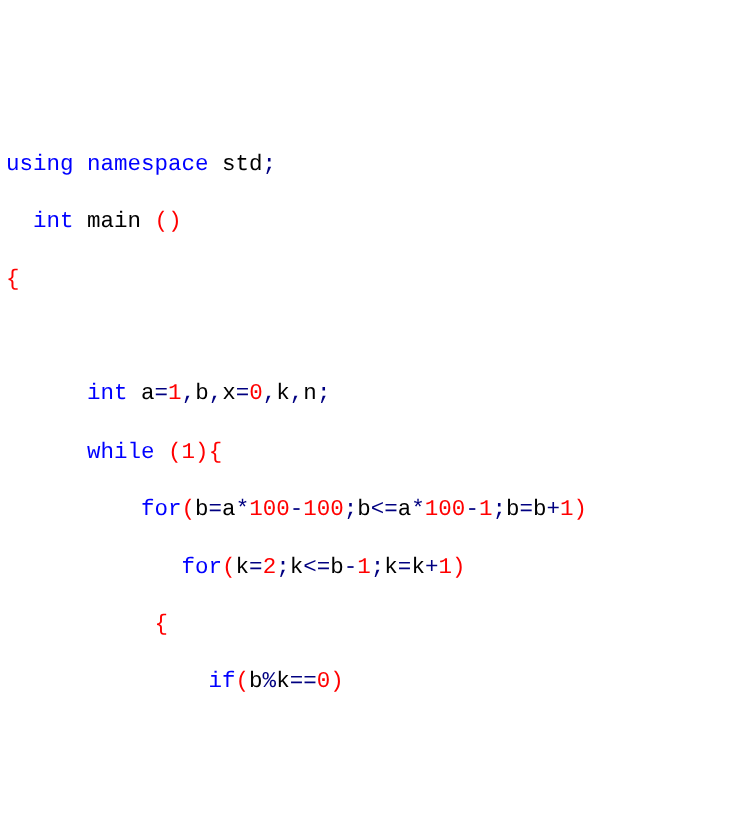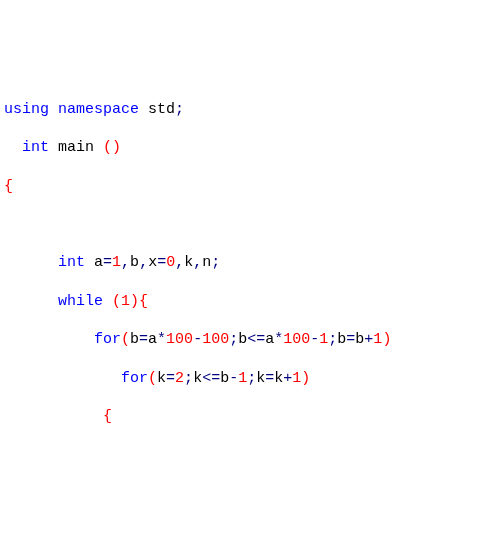--- a/index.html
+++ b/index.html
@@ -29,20 +29,21 @@
 <div class="code-block">
 <span class="line"><span class="kw">using</span> <span class="kw">namespace</span> <span class="ns">std</span><span class="op">;</span></span>
 <span class="line">  <span class="kw">int</span> <span class="var">main</span> <span class="br">(</span><span class="br">)</span></span>
 <span class="line"><span class="br">{</span></span>
 <span class="line"> </span>
 <span class="line">      <span class="kw">int</span> <span class="var">a</span><span class="op">=</span><span class="num">1</span><span class="op">,</span><span class="var">b</span><span class="op">,</span><span class="var">x</span><span class="op">=</span><span class="num">0</span><span class="op">,</span><span class="var">k</span><span class="op">,</span><span class="var">n</span><span class="op">;</span></span>
 <span class="line">      <span class="kw">while</span> <span class="br">(</span><span class="num">1</span><span class="br">)</span><span class="br">{</span></span>
 <span class="line">          <span class="kw">for</span><span class="br">(</span><span class="var">b</span><span class="op">=</span><span class="var">a</span><span class="op">*</span><span class="num">100</span><span class="op">-</span><span class="num">100</span><span class="op">;</span><span class="var">b</span><span class="op">&lt;=</span><span class="var">a</span><span class="op">*</span><span class="num">100</span><span class="op">-</span><span class="num">1</span><span class="op">;</span><span class="var">b</span><span class="op">=</span><span class="var">b</span><span class="op">+</span><span class="num">1</span><span class="br">)</span></span>
 <span class="line">             <span class="kw">for</span><span class="br">(</span><span class="var">k</span><span class="op">=</span><span class="num">2</span><span class="op">;</span><span class="var">k</span><span class="op">&lt;=</span><span class="var">b</span><span class="op">-</span><span class="num">1</span><span class="op">;</span><span class="var">k</span><span class="op">=</span><span class="var">k</span><span class="op">+</span><span class="num">1</span><span class="br">)</span></span>
 <span class="line">           <span class="br">{</span></span>
+<span class="line">               <span class="kw">if</span><span class="br">(</span><span class="var">b</span><span class="op">%</span><span class="var">k</span><span class="op">==</span><span class="num">0</span><span class="br">)</span></span>
 
 
 
 
 
 
 
 
 
 

